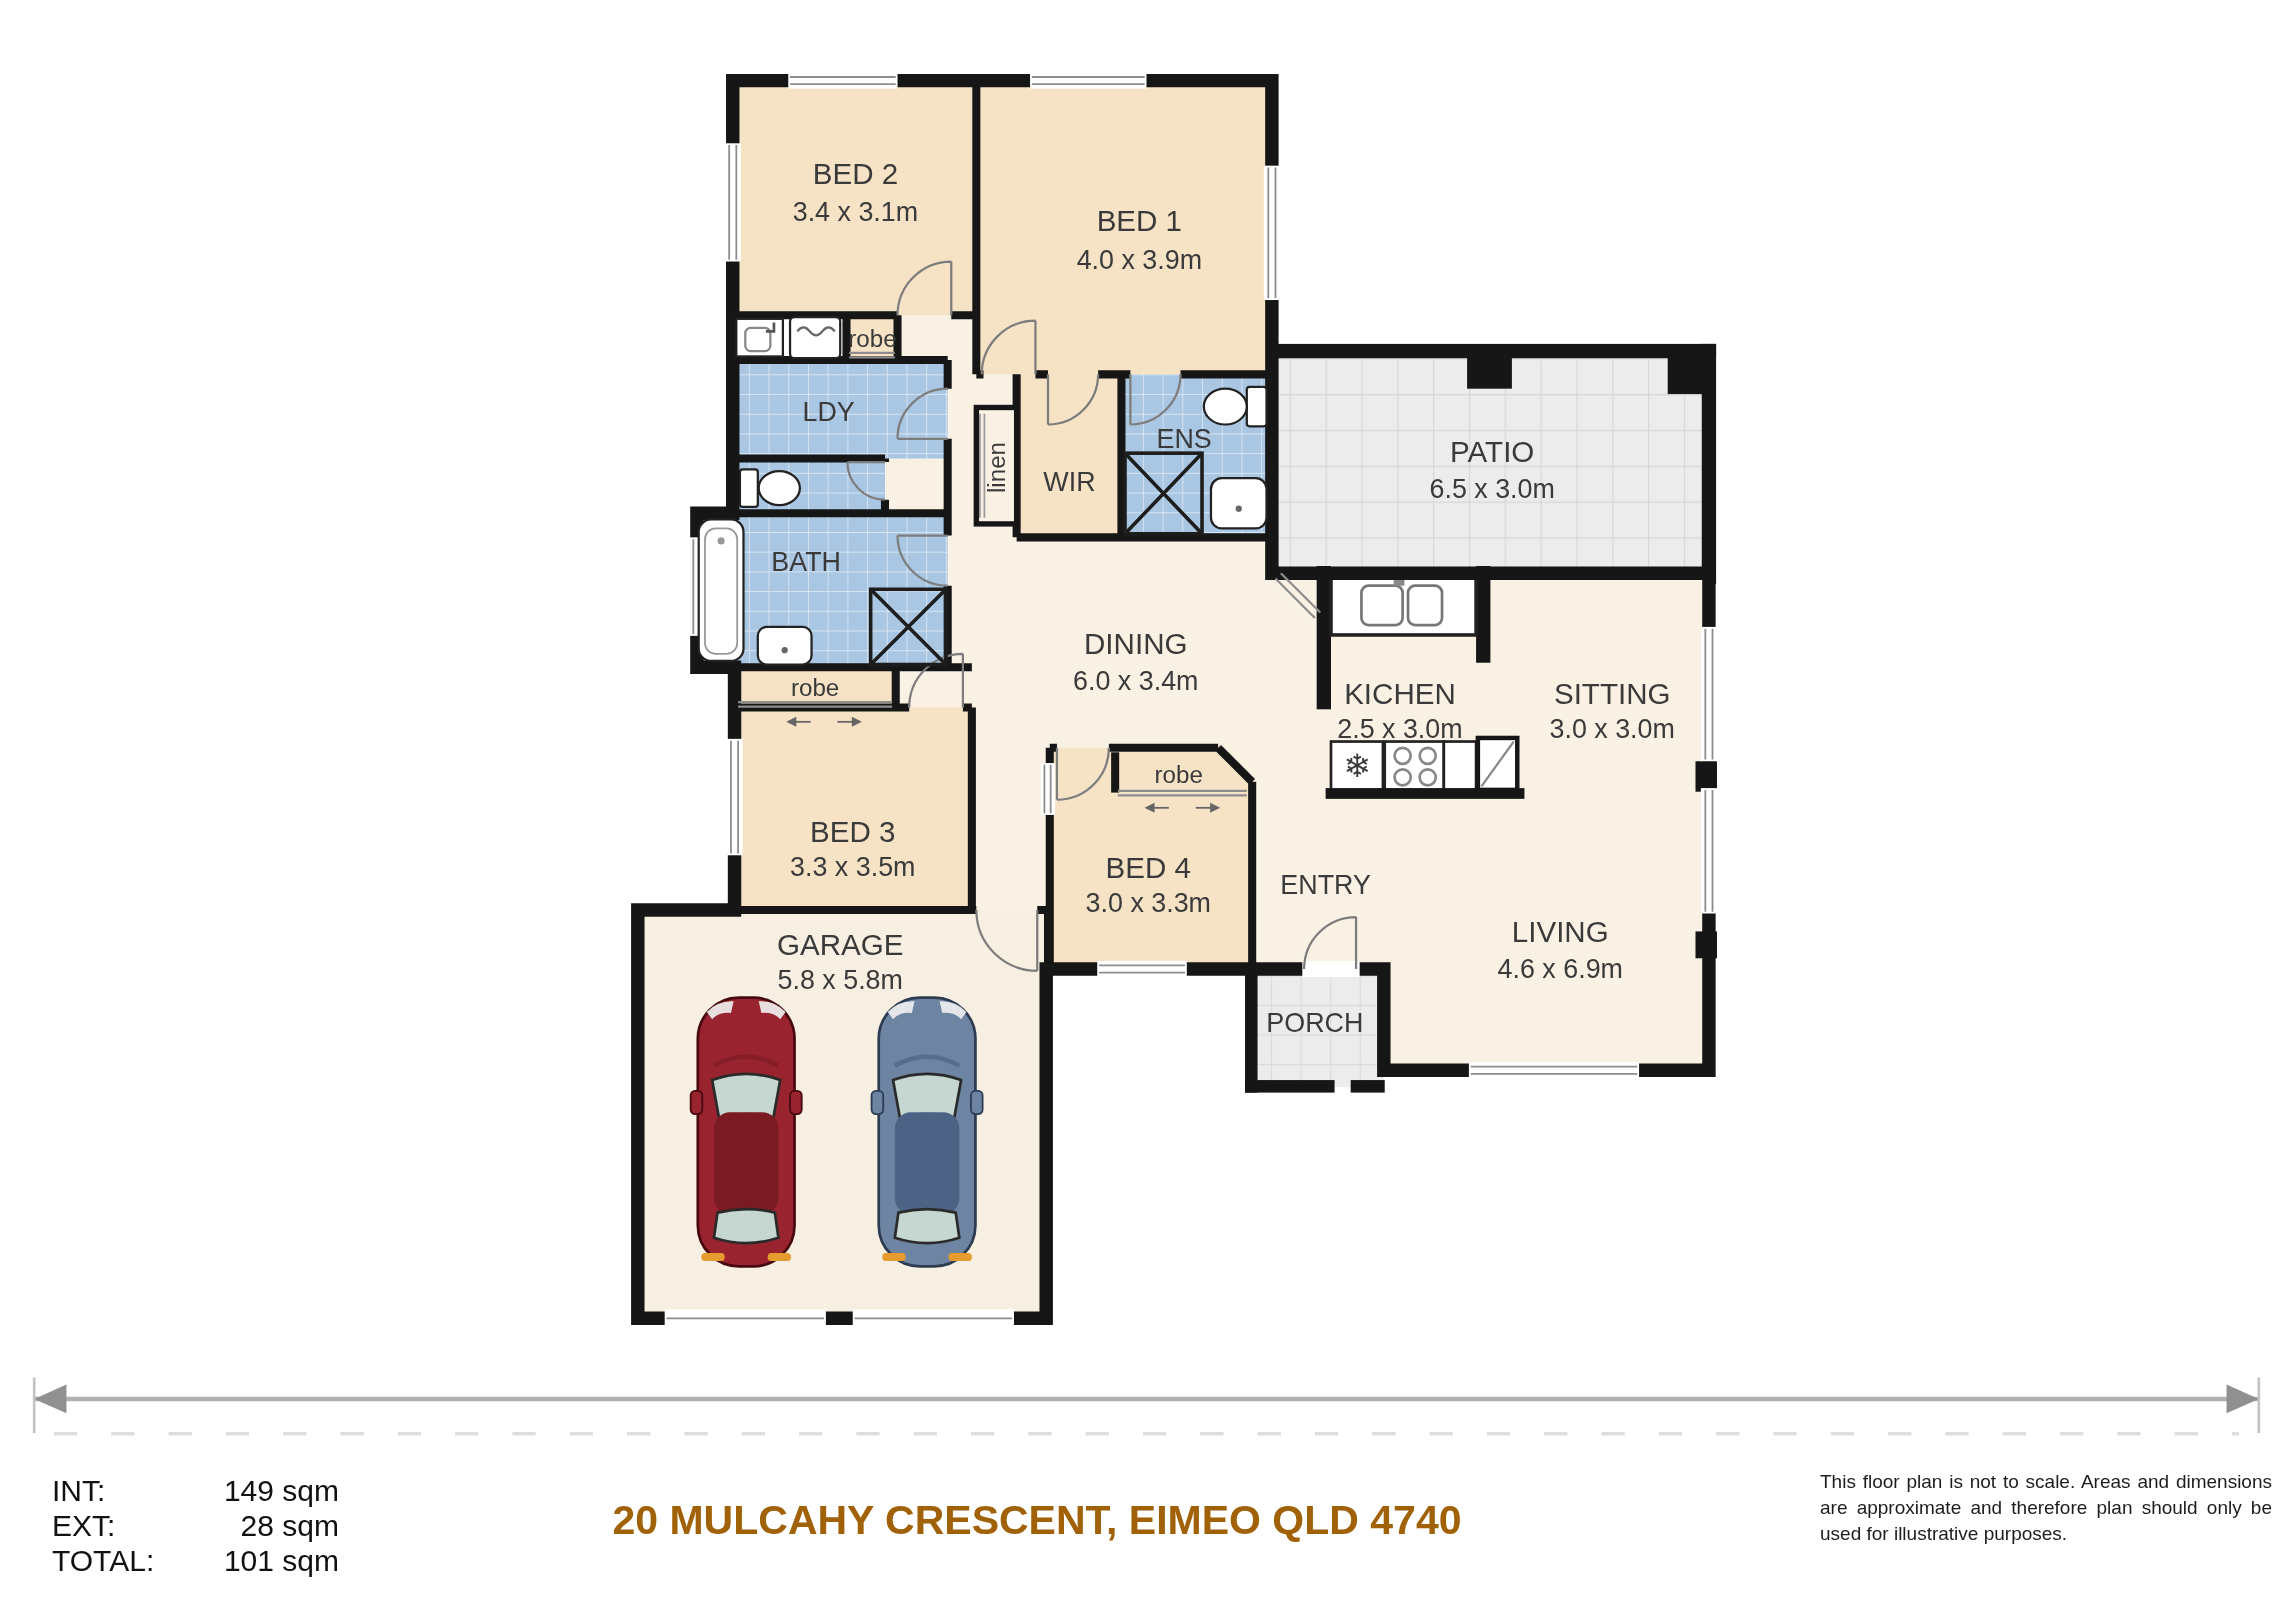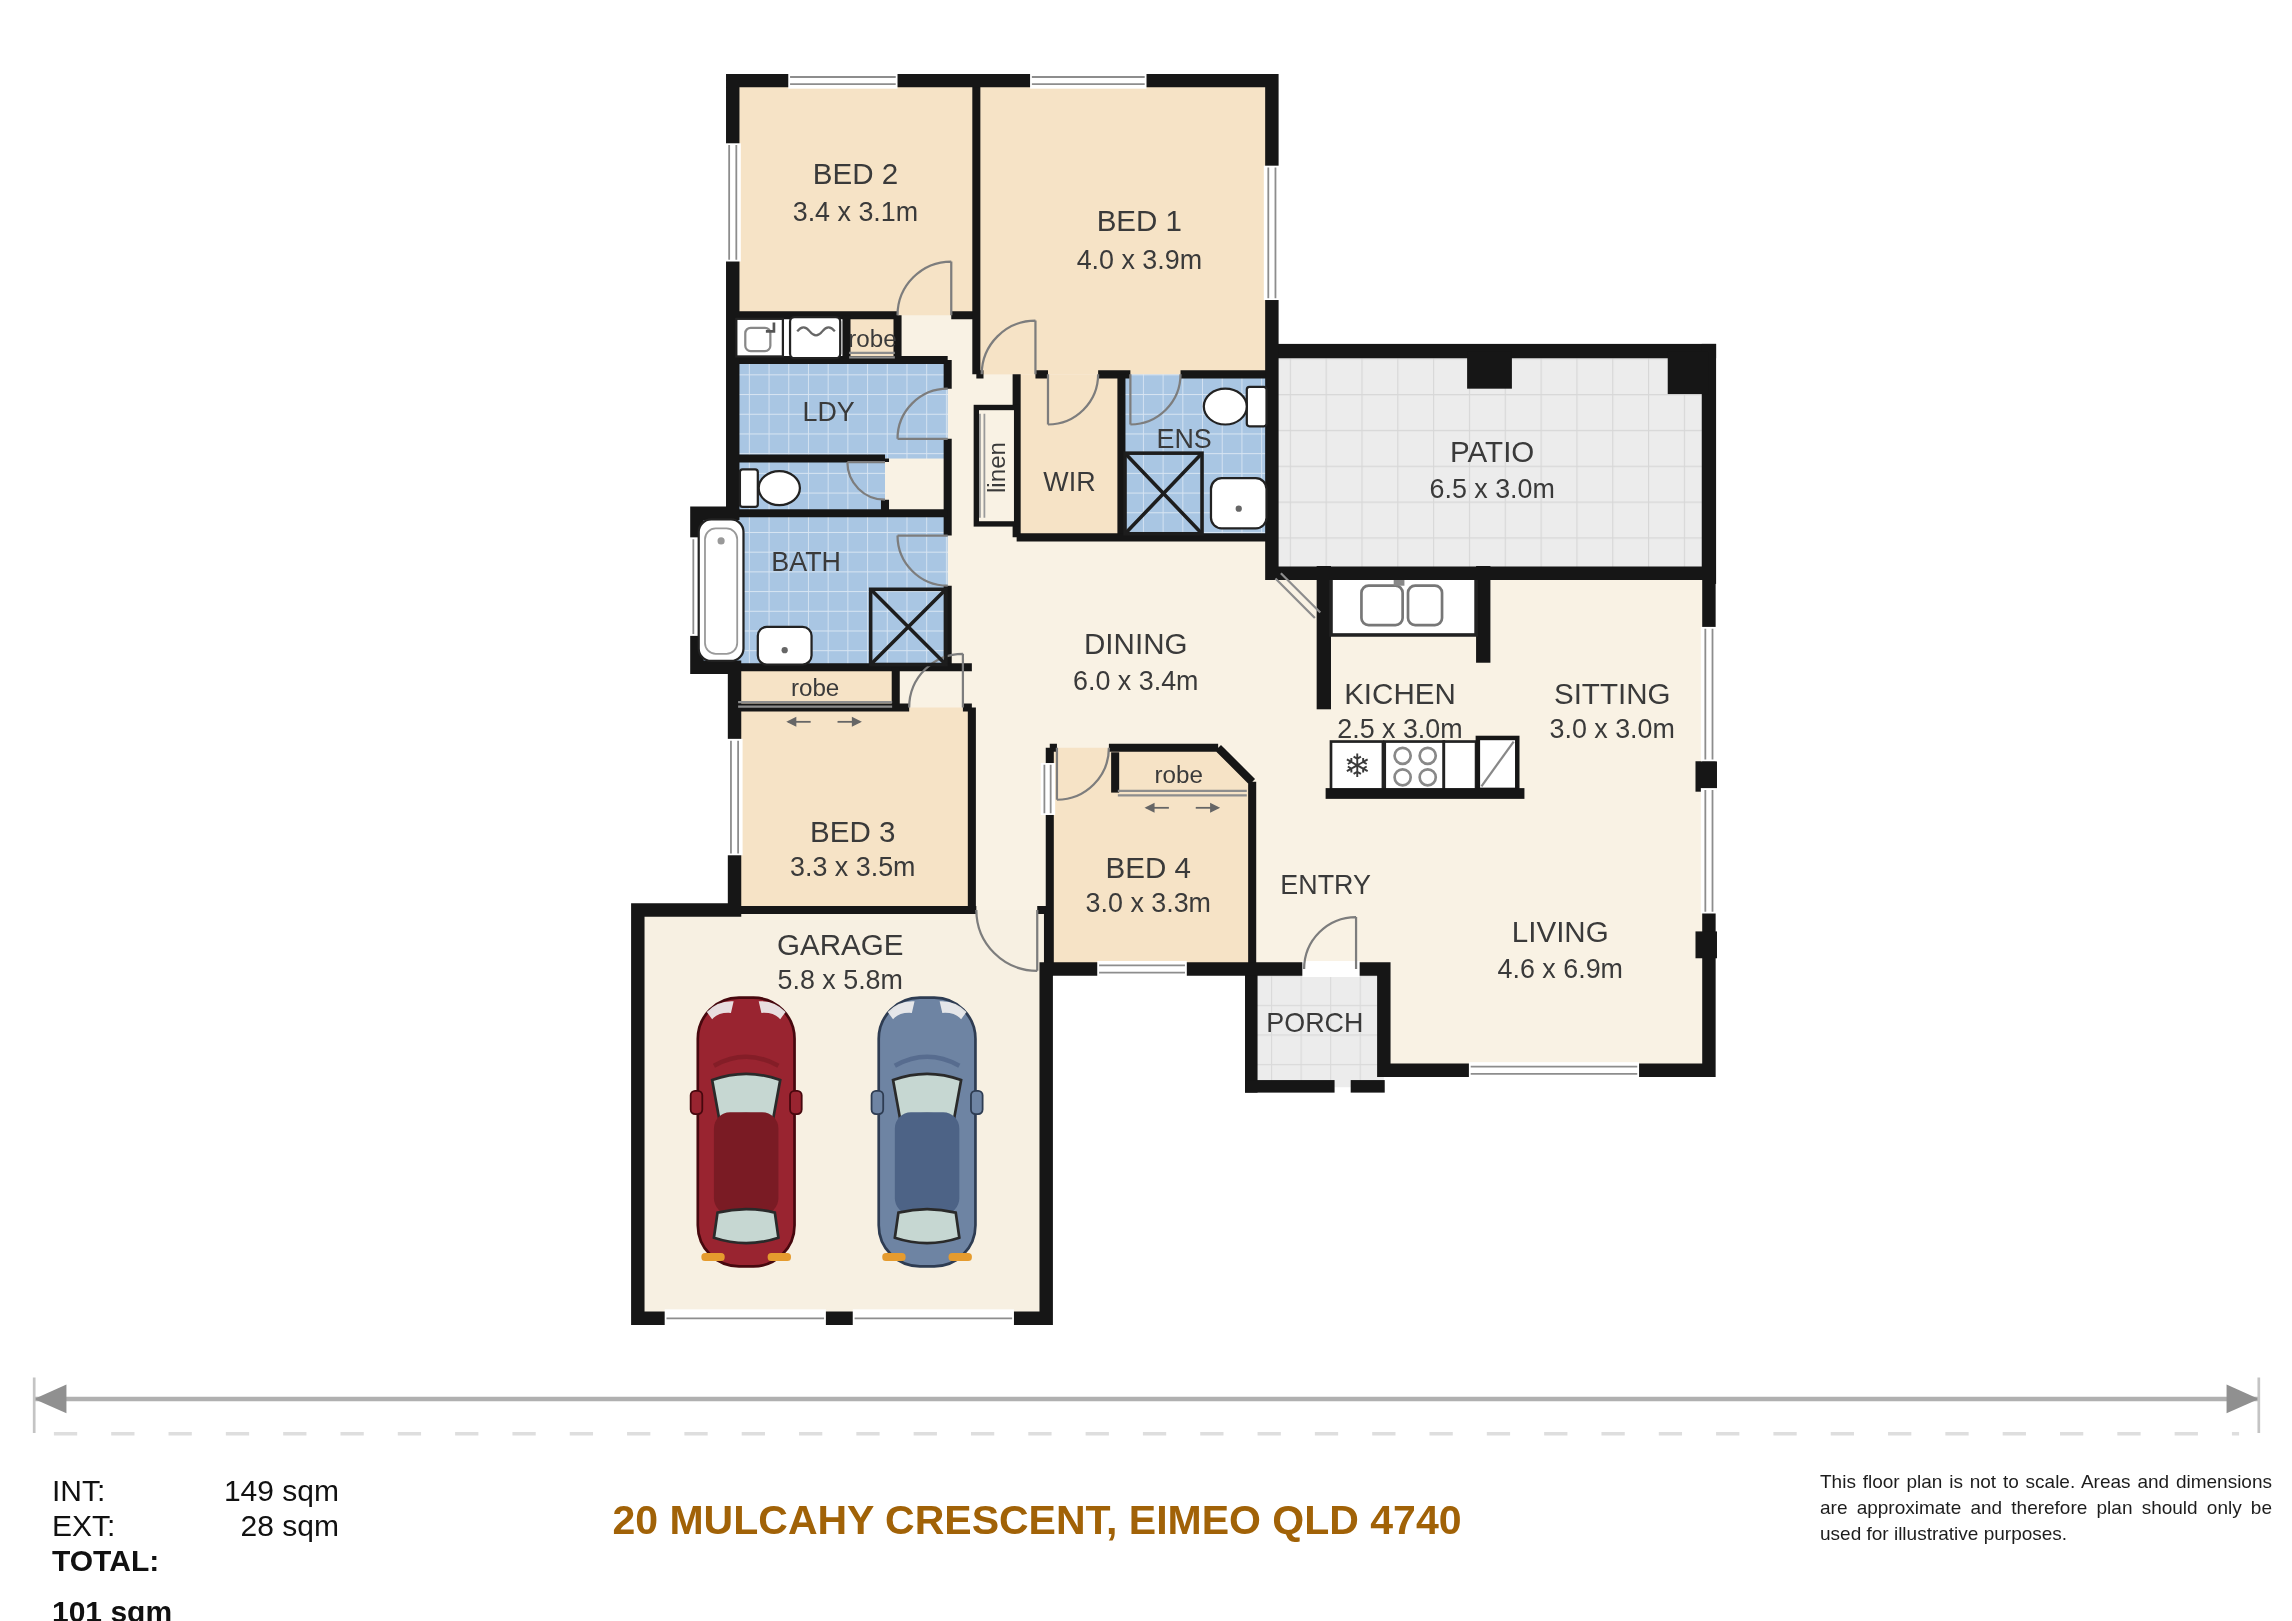--- a/index.html
+++ b/index.html
@@ -4,22 +4,22 @@
 <style>
   html,body{margin:0;padding:0;background:#fff;}
   .canvas{position:relative;width:2293px;height:1621px;background:#ffffff;overflow:hidden;
           font-family:"Liberation Sans","DejaVu Sans",sans-serif;}
   svg text{font-family:"Liberation Sans","DejaVu Sans",sans-serif;fill:#3a3a3a;text-anchor:middle;}
   .rname{font-size:33px;}
   .rdims{font-size:30px;}
   .rsmall{font-size:30px;}
   .rtiny{font-size:27px;}
   .footer-areas{position:absolute;left:52px;top:1473px;width:287px;font-size:30px;color:#111;}
-  .arow{display:flex;justify-content:space-between;line-height:35px;gap:16px;}
-  .arow.total{font-weight:bold;flex-direction:column;}
+  .arow{display:flex;justify-content:space-between;line-height:35px;}
+  .arow.total{font-weight:normal;}
   .footer-title{position:absolute;left:1037px;top:1497px;transform:translateX(-50%);
                 font-size:41px;font-weight:bold;color:#a16207;white-space:nowrap;}
   .footer-disclaimer{position:absolute;left:1820px;top:1469px;width:452px;font-size:19px;
                      line-height:1.38;color:#1d1d1d;text-align:justify;}
 </style>
 </head>
 <body>
 
 <div class="canvas">
 

